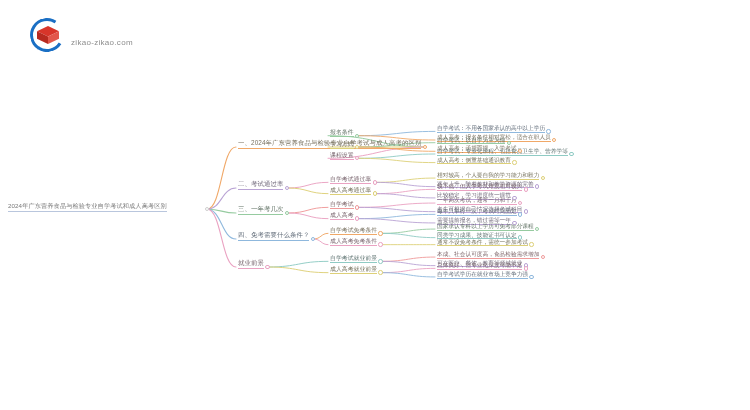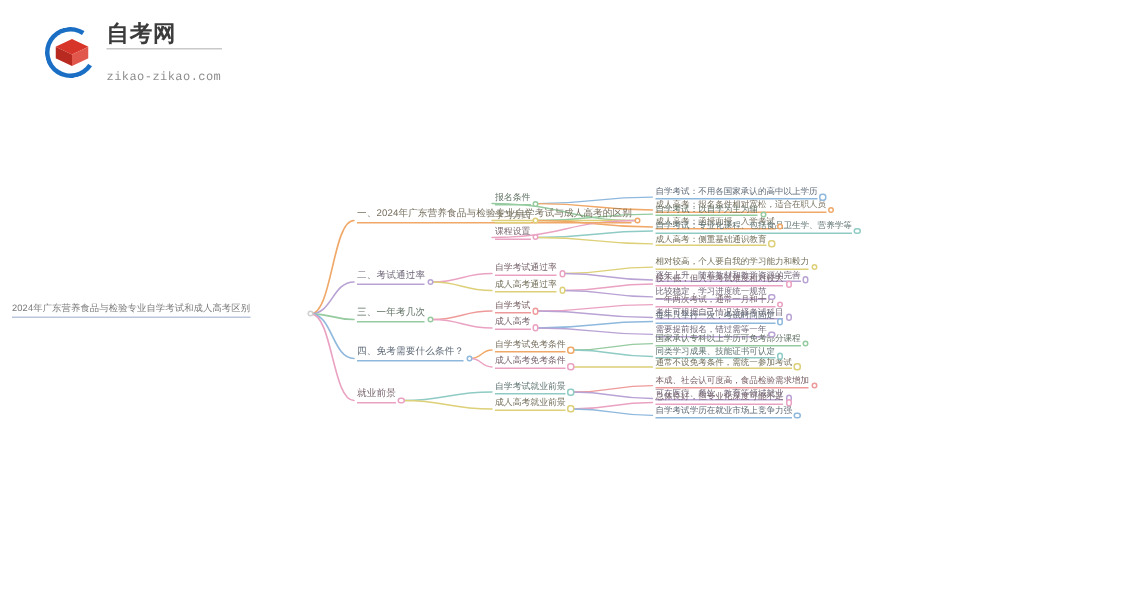--- a/index.html
+++ b/index.html
@@ -41,21 +41,21 @@
   #logo-text { margin-left: 7px; line-height: 1; }
   #logo-title {
     font-size: 15px; font-weight: bold; color: #3b3b3b;
     letter-spacing: 0.5px;
     border-bottom: 1px solid #c9c9c9;
     padding-bottom: 2px;
   }
   #logo-sub {
     font-size: 8px; color: #8d8d8d;
     margin-top: 15px; letter-spacing: 0.3px;
-    font-family: Liberation Mono, monospace;
+    font-family: Liberation Sans, sans-serif;
   }
 
   
   #mindmap {
     position: absolute; left: 0; top: 0;
     width: 750px; height: 410px;
   }
   #links { position:absolute; left:0; top:0; width:750px; height:410px; }
 
   .node {
@@ -127,21 +127,20 @@
 <div id="logo-bar">
   <div id="logo-mark">
     <div class="ring"></div>
     <svg class="book" viewBox="0 0 22 18">
       <polygon points="11,0 22,5.2 11,10.4 0,5.2" fill="#d8352a"></polygon>
       <polygon points="0,5.2 0,12.8 11,18 11,10.4" fill="#b82a20"></polygon>
       <polygon points="22,5.2 22,12.8 11,18 11,10.4" fill="#e2574c"></polygon>
     </svg>
   </div>
   <div id="logo-text">
-    <div id="logo-title">自考网</div>
     <div id="logo-sub">zikao-zikao.com</div>
   </div>
 </div>
 
 <div id="mindmap">
   <svg id="links">
       <path d="M207.2,209.2 C221.6,209.2 221.6,147 236,147" fill="none" stroke="#f0a868" stroke-width="1.1" stroke-linecap="round"></path>
       <path d="M425.875,147 C376.9375,147 376.9375,135.7 328,135.7" fill="none" stroke="#96cba0" stroke-width="0.95" stroke-linecap="round"></path>
       <path d="M358.0625,135.7 C396.53125,135.7 396.53125,131.39999999999998 435,131.39999999999998" fill="none" stroke="#8fb8dd" stroke-width="0.9" stroke-linecap="round"></path>
       <path d="M358.0625,135.7 C396.53125,135.7 396.53125,139.99999999999997 435,139.99999999999997" fill="none" stroke="#f0a868" stroke-width="0.9" stroke-linecap="round"></path>

